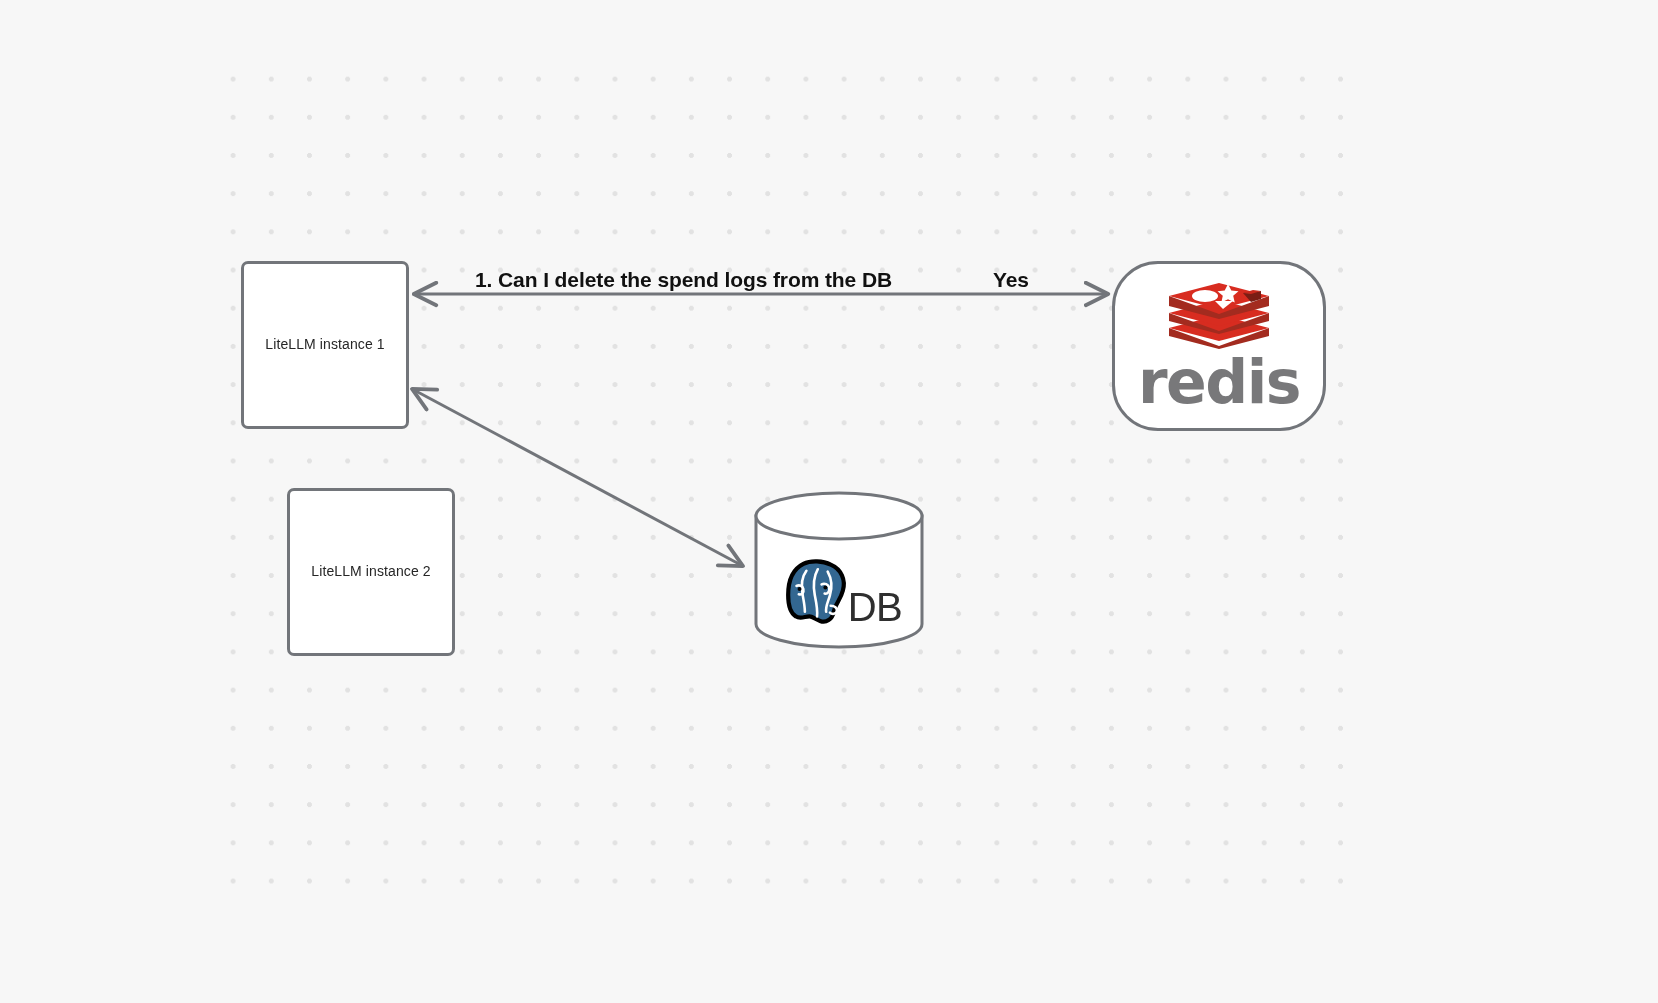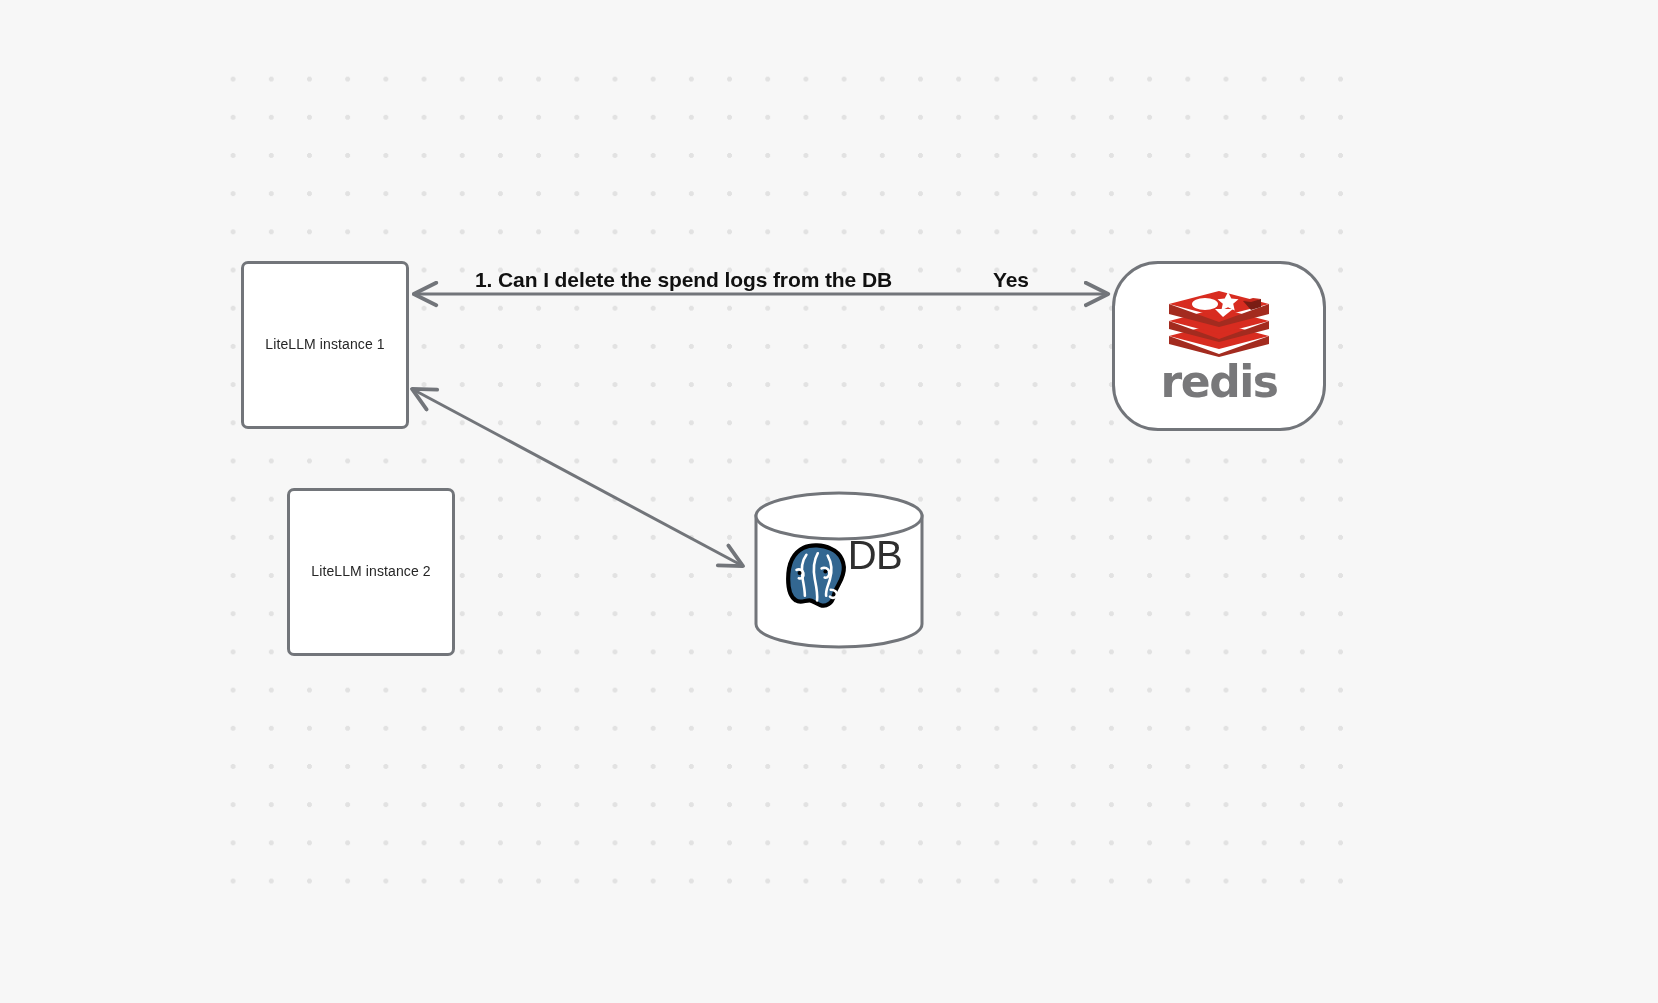--- a/index.html
+++ b/index.html
@@ -81,21 +81,21 @@
   }
   .redis-logo-wrap {
     display: flex;
     flex-direction: column;
     align-items: center;
     justify-content: center;
     transform: translateY(-2px);
   }
   .redis-word {
     font-family: "DejaVu Sans", sans-serif;
-    font-size: 44px;
+    font-size: 60px;
     font-weight: 700;
     color: #78787a;
     letter-spacing: -1.5px;
     line-height: 1;
     margin-top: 2px;
   }
 
   
   #node-db {
     position: absolute;
@@ -109,21 +109,21 @@
     left: 0; top: 0;
     width: 172px; height: 158px;
   }
   .db-inner {
     position: absolute;
     left: 0;
     top: 44px;
     width: 172px;
     height: 92px;
     display: flex;
-    align-items: flex-start;
+    align-items: flex-end;
     justify-content: center;
     gap: 0px;
   }
   .db-text {
     font-family: "Liberation Sans", sans-serif;
     font-size: 40px;
     font-weight: 400;
     color: #2f2f2f;
     letter-spacing: -0.5px;
     line-height: 1;

